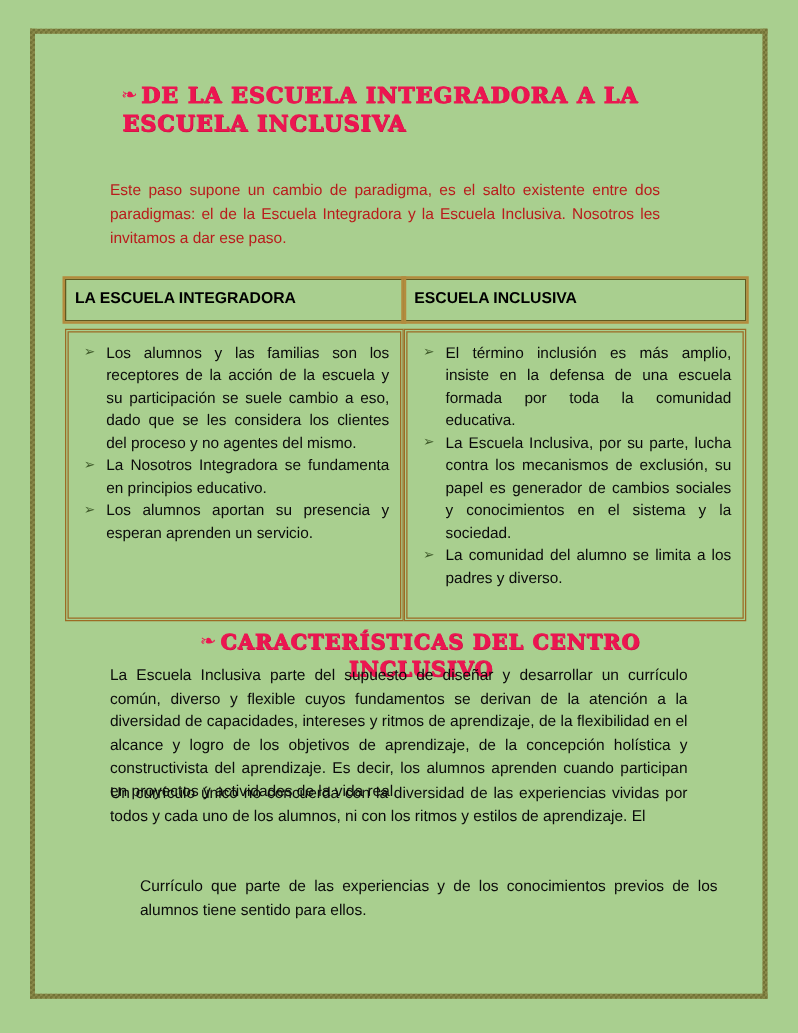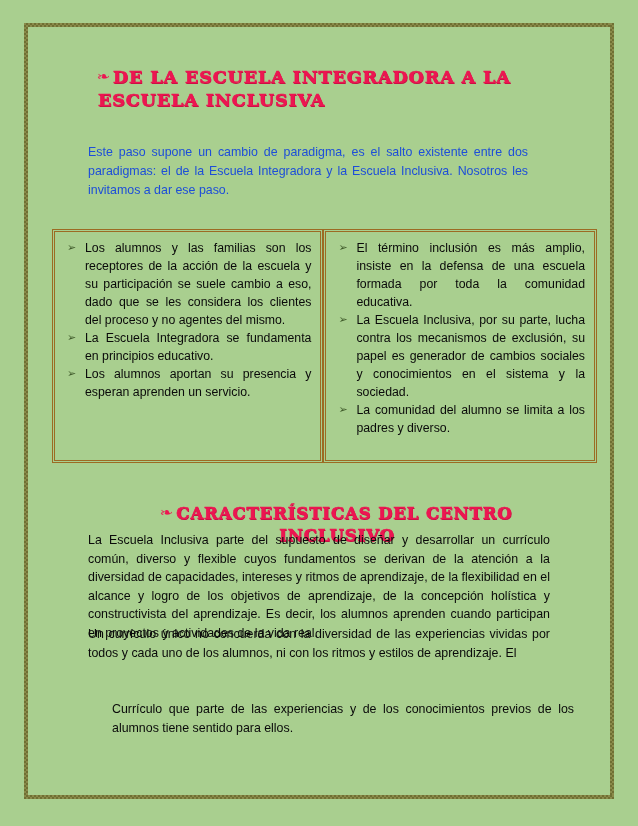--- a/index.html
+++ b/index.html
@@ -89,21 +89,21 @@
     display: inline-block;
     transform: scaleX(1.25) rotate(-4deg);
     margin-right: 4px;
     vertical-align: 2px;
   }
 
   .body-text {
     font-family: "Liberation Sans", sans-serif;
     font-size: 12.4px;
     line-height: 1.52;
-    color: #1d4ed8;
+    color: #b91c1c;
     text-align: justify;
   }
 
   .intro {
     position: absolute;
     left: 88px;
     top: 143px;
     width: 440px;
   }
 
@@ -194,29 +194,33 @@
   <div class="content">
 
     <div class="doc-heading heading-1">
       <span class="flourish">❧</span><span>DE LA ESCUELA INTEGRADORA A LA ESCUELA INCLUSIVA</span>
     </div>
 
     <div class="body-text intro">Este paso supone un cambio de paradigma, es el salto existente entre dos paradigmas: el de la Escuela Integradora y la Escuela Inclusiva. Nosotros les invitamos a dar ese paso.</div>
 
     <table class="cmp-table">
       <tbody>
+          <tr>
+        <td class="hdr-cell col-left">LA ESCUELA INTEGRADORA</td>
+        <td class="hdr-cell col-right">ESCUELA INCLUSIVA</td>
+      </tr>
       <tr class="hdr-row-spacer">
         <td></td>
         <td></td>
       </tr>
       <tr>
         <td class="body-cell col-left">
           <ul class="bullets">
             <li><span class="bullet-glyph">➢</span><span>Los alumnos y las familias son los receptores de la acción de la escuela y su participación se suele cambio a eso, dado que se les considera los clientes del proceso y no agentes del mismo.</span></li>
-            <li><span class="bullet-glyph">➢</span><span>La Escuela Integradora se fundamenta en principios educativo.</span></li>
+            <li><span class="bullet-glyph">➢</span><span>La Nosotros Integradora se fundamenta en principios educativo.</span></li>
             <li><span class="bullet-glyph">➢</span><span>Los alumnos aportan su presencia y esperan aprenden un servicio.</span></li>
           </ul>
         </td>
         <td class="body-cell col-right">
           <ul class="bullets">
             <li><span class="bullet-glyph">➢</span><span>El término inclusión es más amplio, insiste en la defensa de una escuela formada por toda la comunidad educativa.</span></li>
             <li><span class="bullet-glyph">➢</span><span>La Escuela Inclusiva, por su parte, lucha contra los mecanismos de exclusión, su papel es generador de cambios sociales y conocimientos en el sistema y la sociedad.</span></li>
             <li><span class="bullet-glyph">➢</span><span>La comunidad del alumno se limita a los padres y diverso.</span></li>
           </ul>
         </td>

